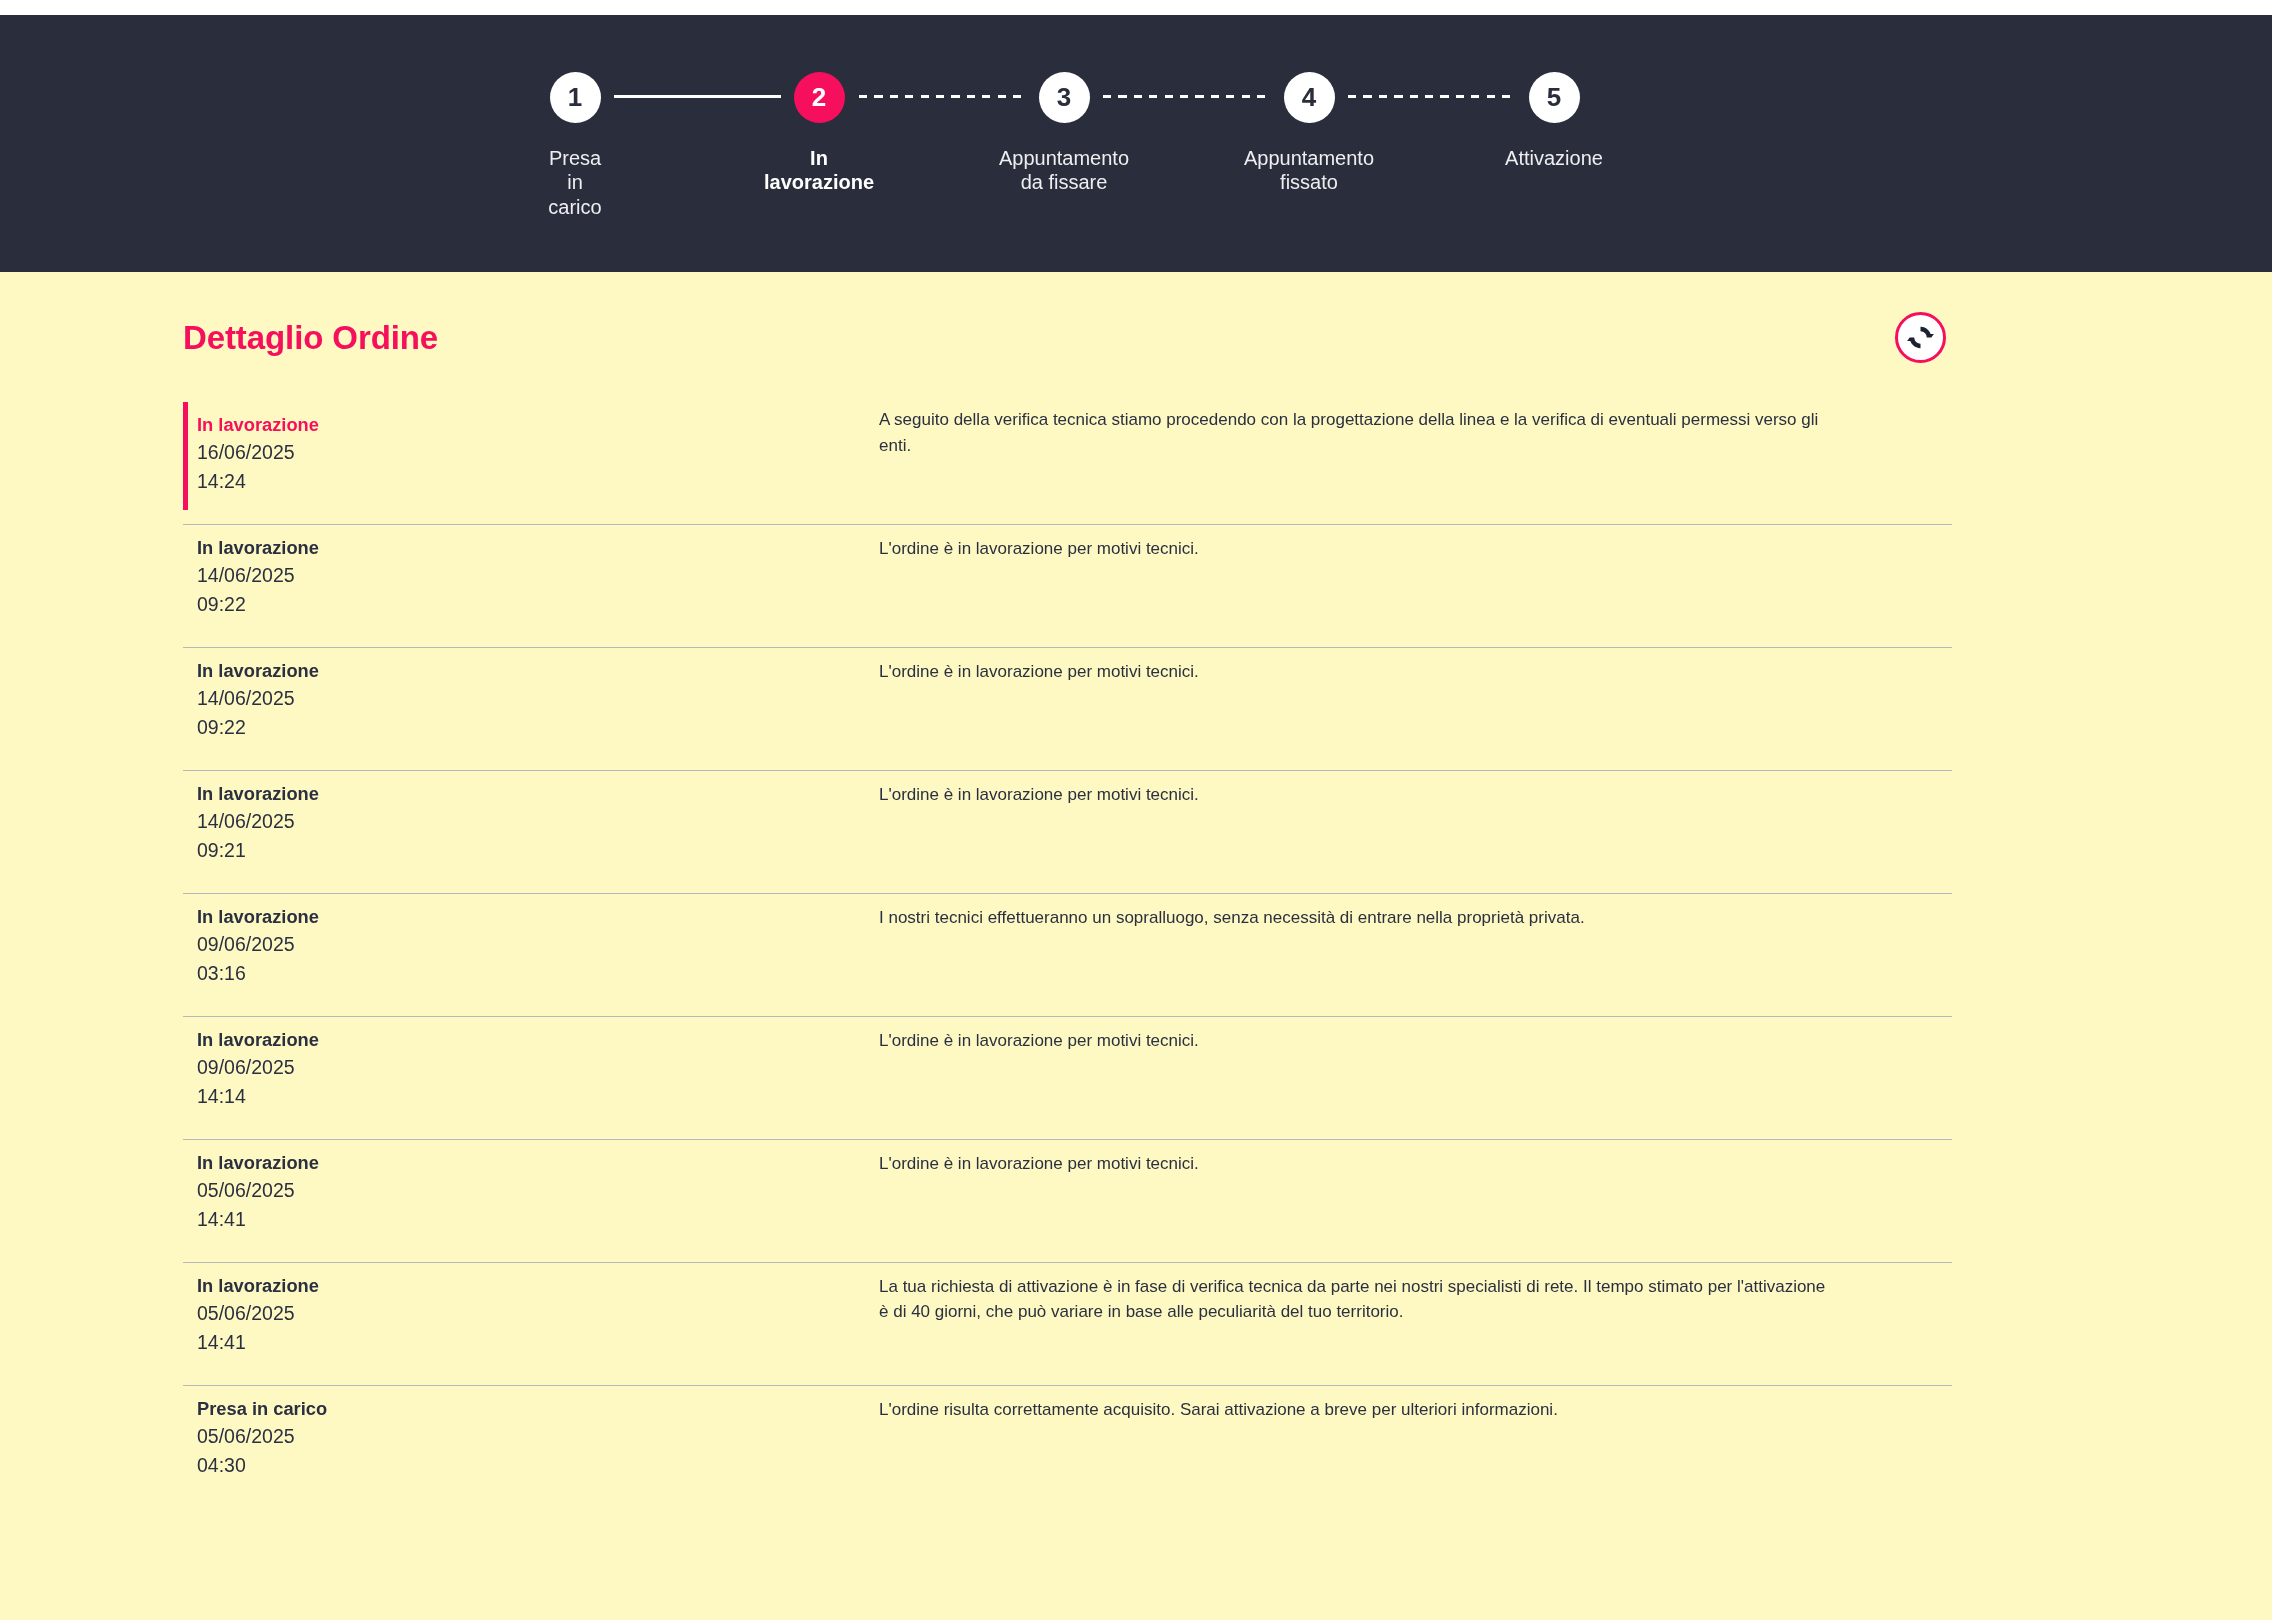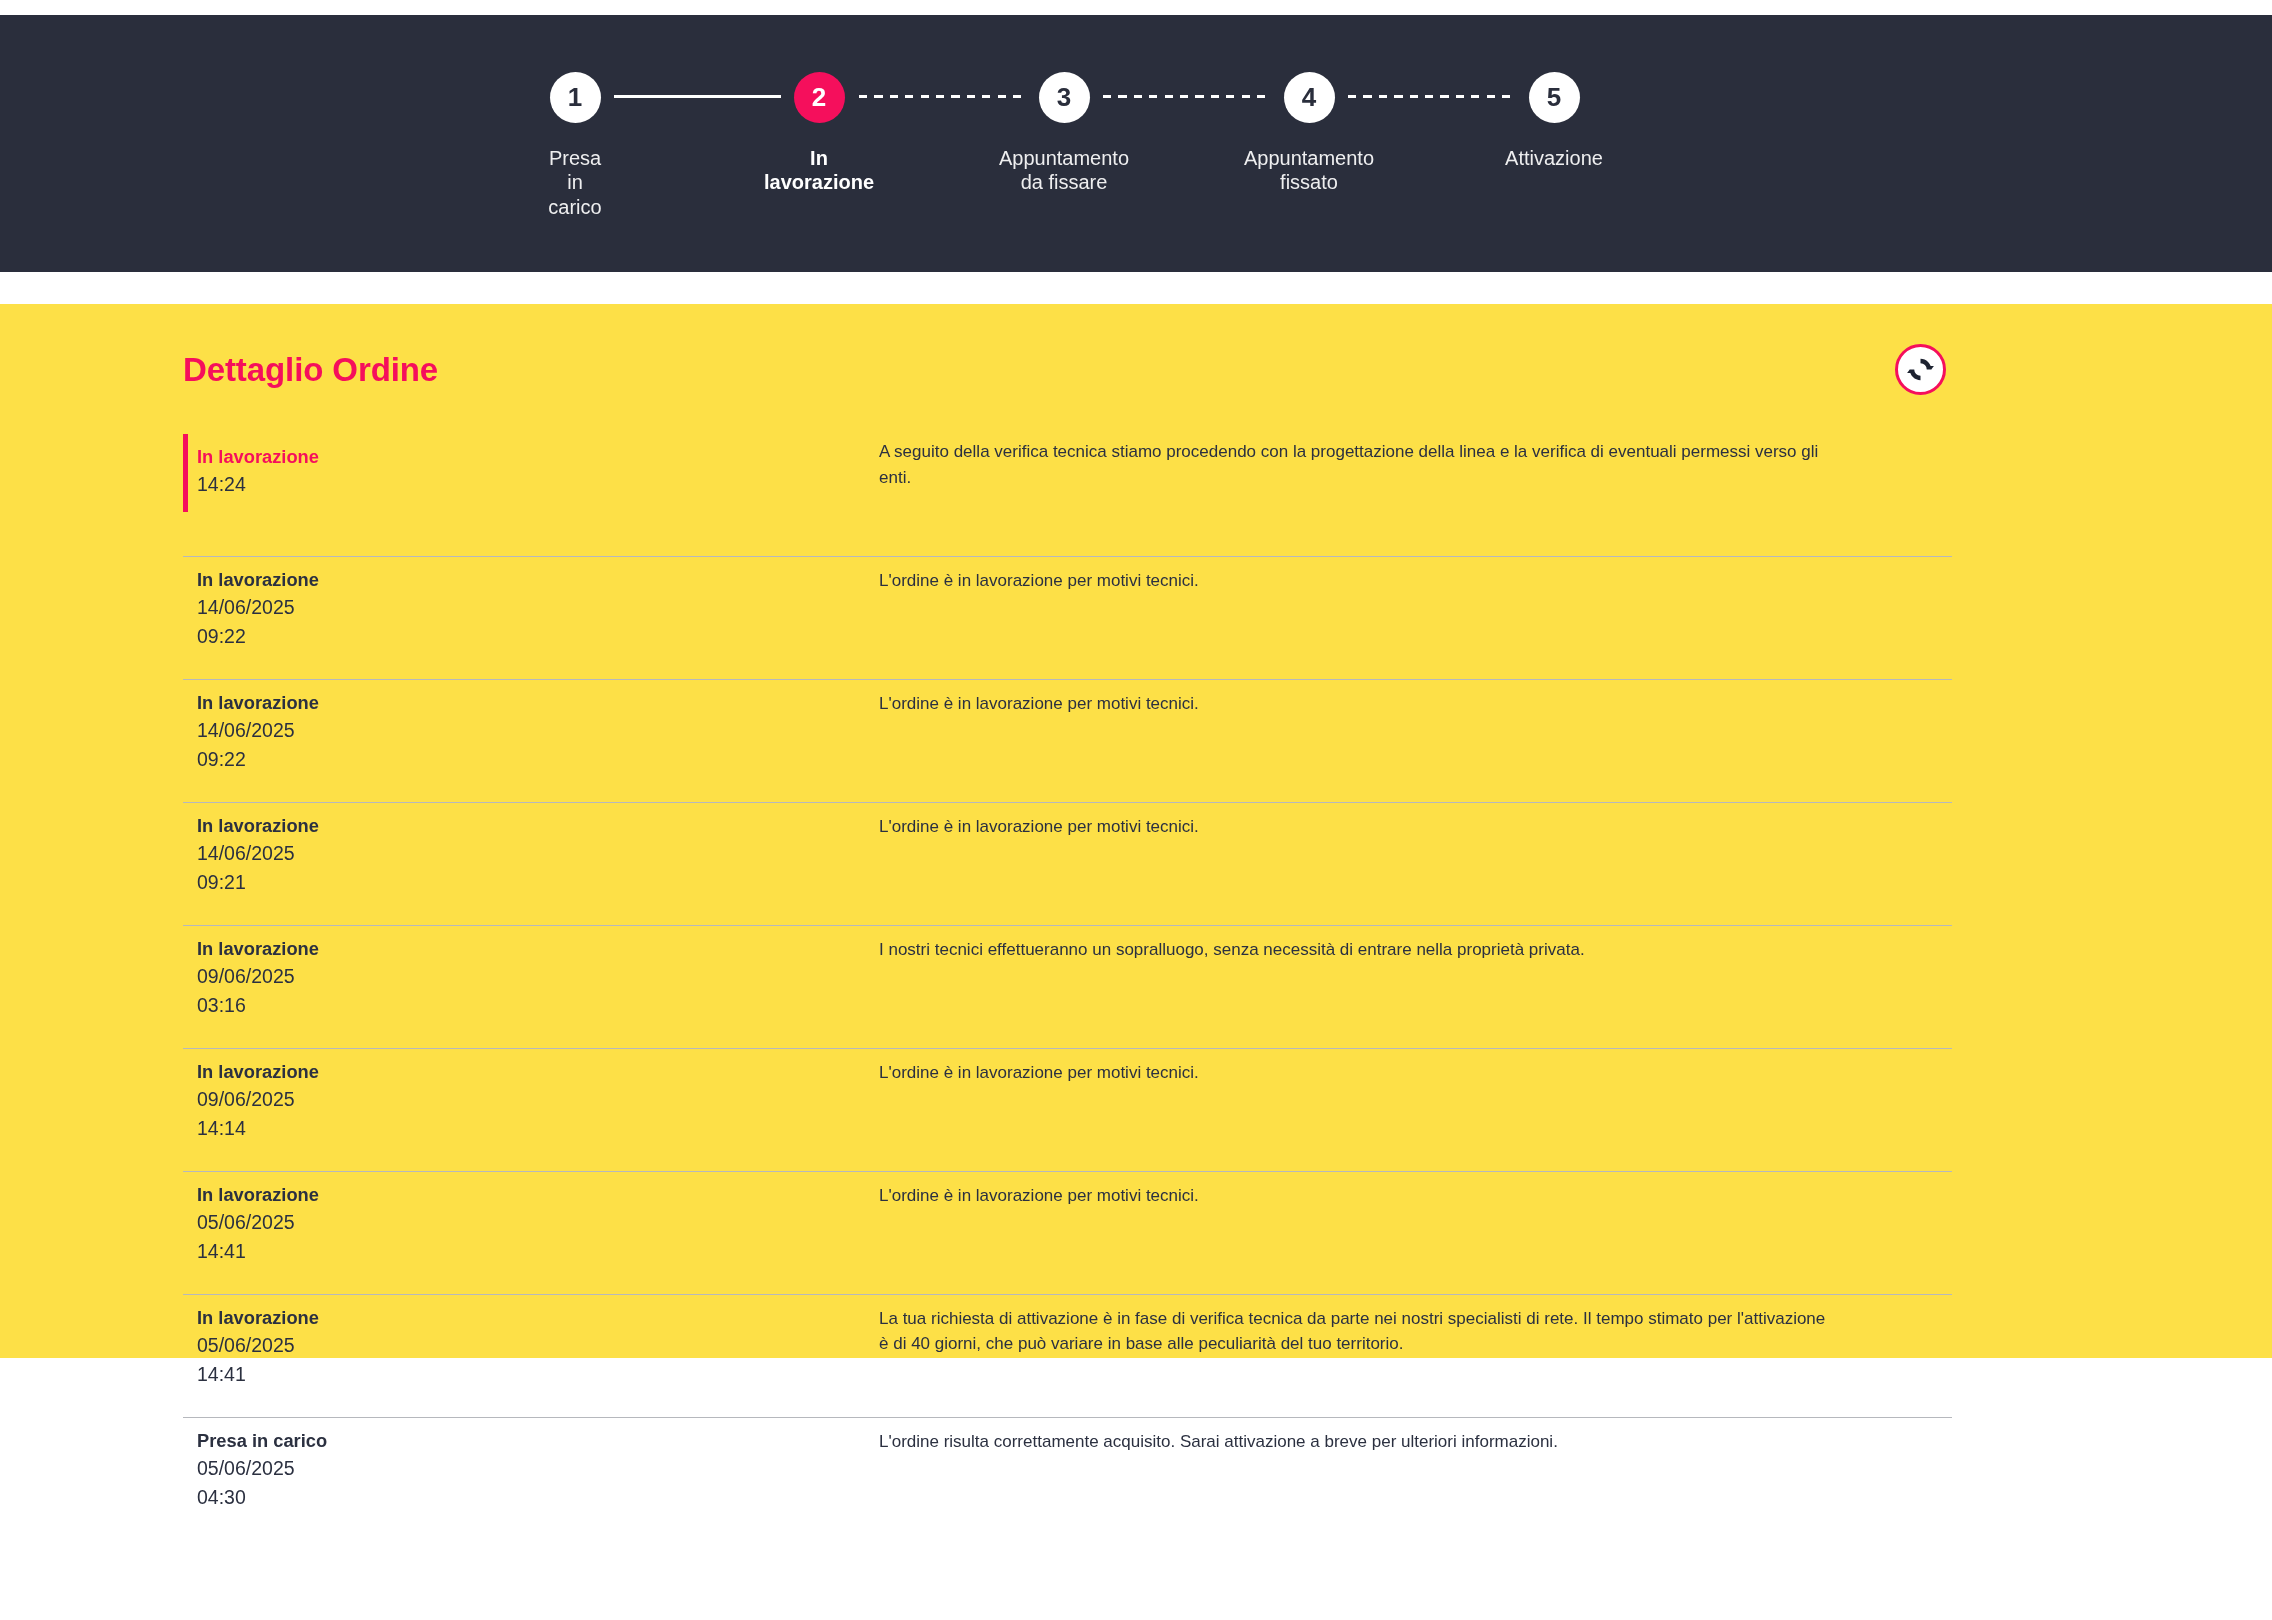--- a/index.html
+++ b/index.html
@@ -89,23 +89,22 @@
       transparent 8.3px, transparent 15.4px
     );
   }
 
   
   .content {
     position: absolute;
     top: 272px;
     left: 0;
     width: 2273px;
-    height: 1054px;
-    background: #fde047;
-    margin-top: 32px;
+    height: 1349px;
+    background: #fef9c3;
   }
   .content-inner {
     position: relative;
     margin-left: 183px;
     width: 1769px;
   }
   .title-row {
     display: flex;
     align-items: center;
     justify-content: space-between;
@@ -242,20 +241,21 @@
             <path d="M8 26 L3.5 32 L12.5 32 Z" fill="#1d2230"></path>
           </svg>
         </span>
       </button>
     </div>
 
     <div class="timeline" id="timeline">
         <div class="timeline-row is-active">
           <div class="row-meta">
             <div class="row-status">In lavorazione</div>
+            <div class="row-date">16/06/2025</div>
             <div class="row-time">14:24</div>
           </div>
           <div class="row-message">A seguito della verifica tecnica stiamo procedendo con la progettazione della linea e la verifica di eventuali permessi verso gli enti.</div>
         </div>
         <div class="timeline-row">
           <div class="row-meta">
             <div class="row-status">In lavorazione</div>
             <div class="row-date">14/06/2025</div>
             <div class="row-time">09:22</div>
           </div>

